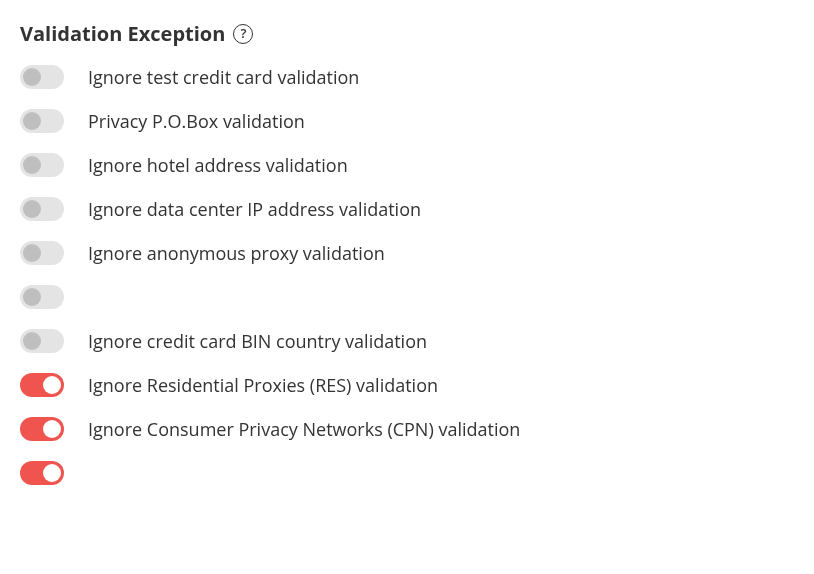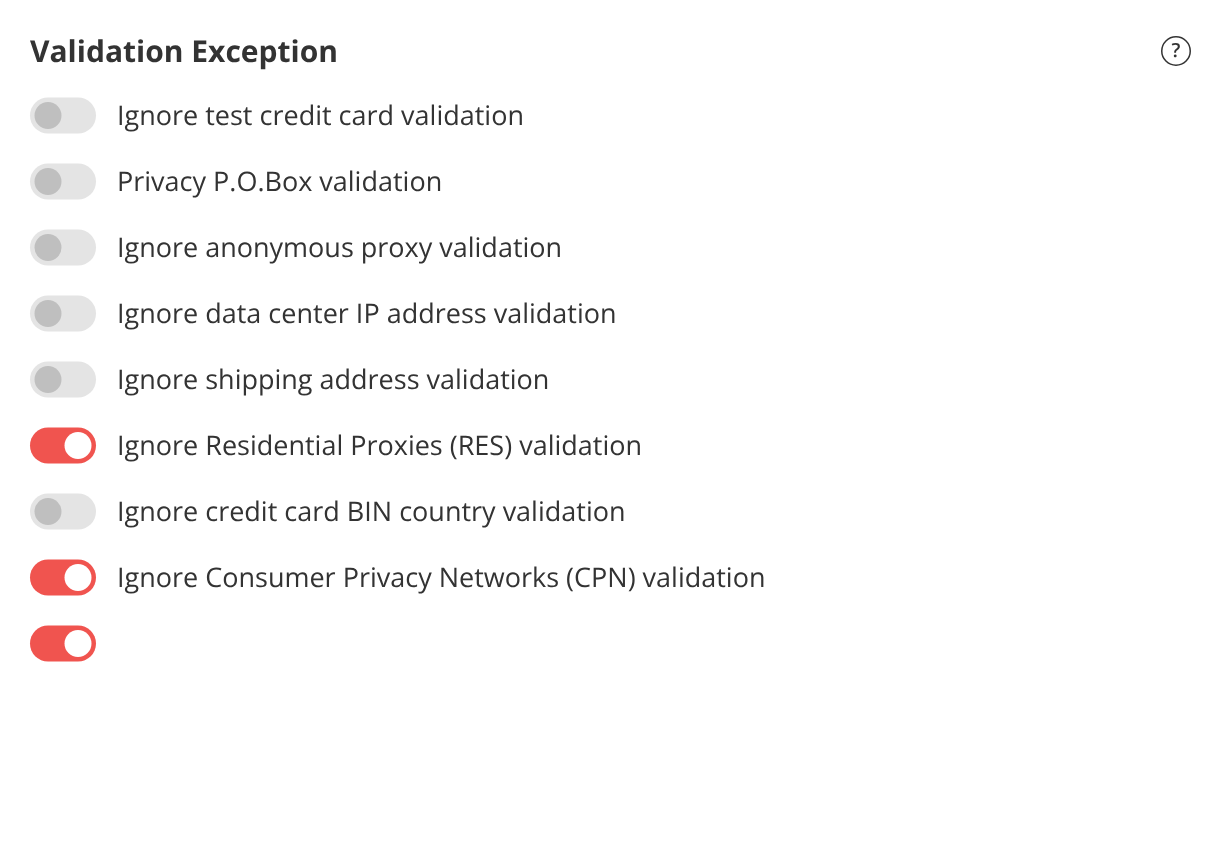--- a/index.html
+++ b/index.html
@@ -7,21 +7,20 @@
       padding: 20px;
       font-family: 'Open Sans', 'Segoe UI', Tahoma, sans-serif;
       color: #333;
       background: #fff;
     }
     .header {
       display: flex;
       align-items: center;
       gap: 8px;
       margin-bottom: 18px;
-      justify-content: space-between;
     }
     .title {
       font-size: 20px;
       font-weight: 700;
       color: #333;
     }
     .help-icon {
       width: 18px;
       height: 18px;
       border: 1.5px solid #333;
@@ -30,21 +29,21 @@
       align-items: center;
       justify-content: center;
       font-size: 13px;
       font-weight: 600;
       cursor: pointer;
       line-height: 1;
     }
     .toggle-row {
       display: flex;
       align-items: flex-start;
-      gap: 14px;
+      gap: 24px;
       margin-bottom: 20px;
     }
     .toggle {
       position: relative;
       width: 44px;
       height: 24px;
       border-radius: 12px;
       cursor: pointer;
       flex-shrink: 0;
       transition: background-color 0.2s;
@@ -94,45 +93,50 @@
     <div class="toggle-row">
       <div class="toggle off">
         <div class="toggle-knob"></div>
       </div>
       <span class="toggle-label">Privacy P.O.Box validation</span>
     </div>
     <div class="toggle-row">
       <div class="toggle off">
         <div class="toggle-knob"></div>
       </div>
-      <span class="toggle-label">Ignore anonymous proxy validation</span>
+      <span class="toggle-label">Ignore hotel address validation</span>
     </div>
     <div class="toggle-row">
       <div class="toggle off">
         <div class="toggle-knob"></div>
       </div>
       <span class="toggle-label">Ignore data center IP address validation</span>
     </div>
     <div class="toggle-row">
       <div class="toggle off">
         <div class="toggle-knob"></div>
       </div>
-      <span class="toggle-label">Ignore shipping address validation</span>
+      <span class="toggle-label">Ignore anonymous proxy validation</span>
+    </div>
+    <div class="toggle-row">
+      <div class="toggle off">
+        <div class="toggle-knob"></div>
+      </div>
+    </div>
+    <div class="toggle-row">
+      <div class="toggle off">
+        <div class="toggle-knob"></div>
+      </div>
+      <span class="toggle-label">Ignore credit card BIN country validation</span>
     </div>
     <div class="toggle-row">
       <div class="toggle on">
         <div class="toggle-knob"></div>
       </div>
       <span class="toggle-label">Ignore Residential Proxies (RES) validation</span>
-    </div>
-    <div class="toggle-row">
-      <div class="toggle off">
-        <div class="toggle-knob"></div>
-      </div>
-      <span class="toggle-label">Ignore credit card BIN country validation</span>
     </div>
     <div class="toggle-row">
       <div class="toggle on">
         <div class="toggle-knob"></div>
       </div>
       <span class="toggle-label">Ignore Consumer Privacy Networks (CPN) validation</span>
     </div>
     <div class="toggle-row">
       <div class="toggle on">
         <div class="toggle-knob"></div>

